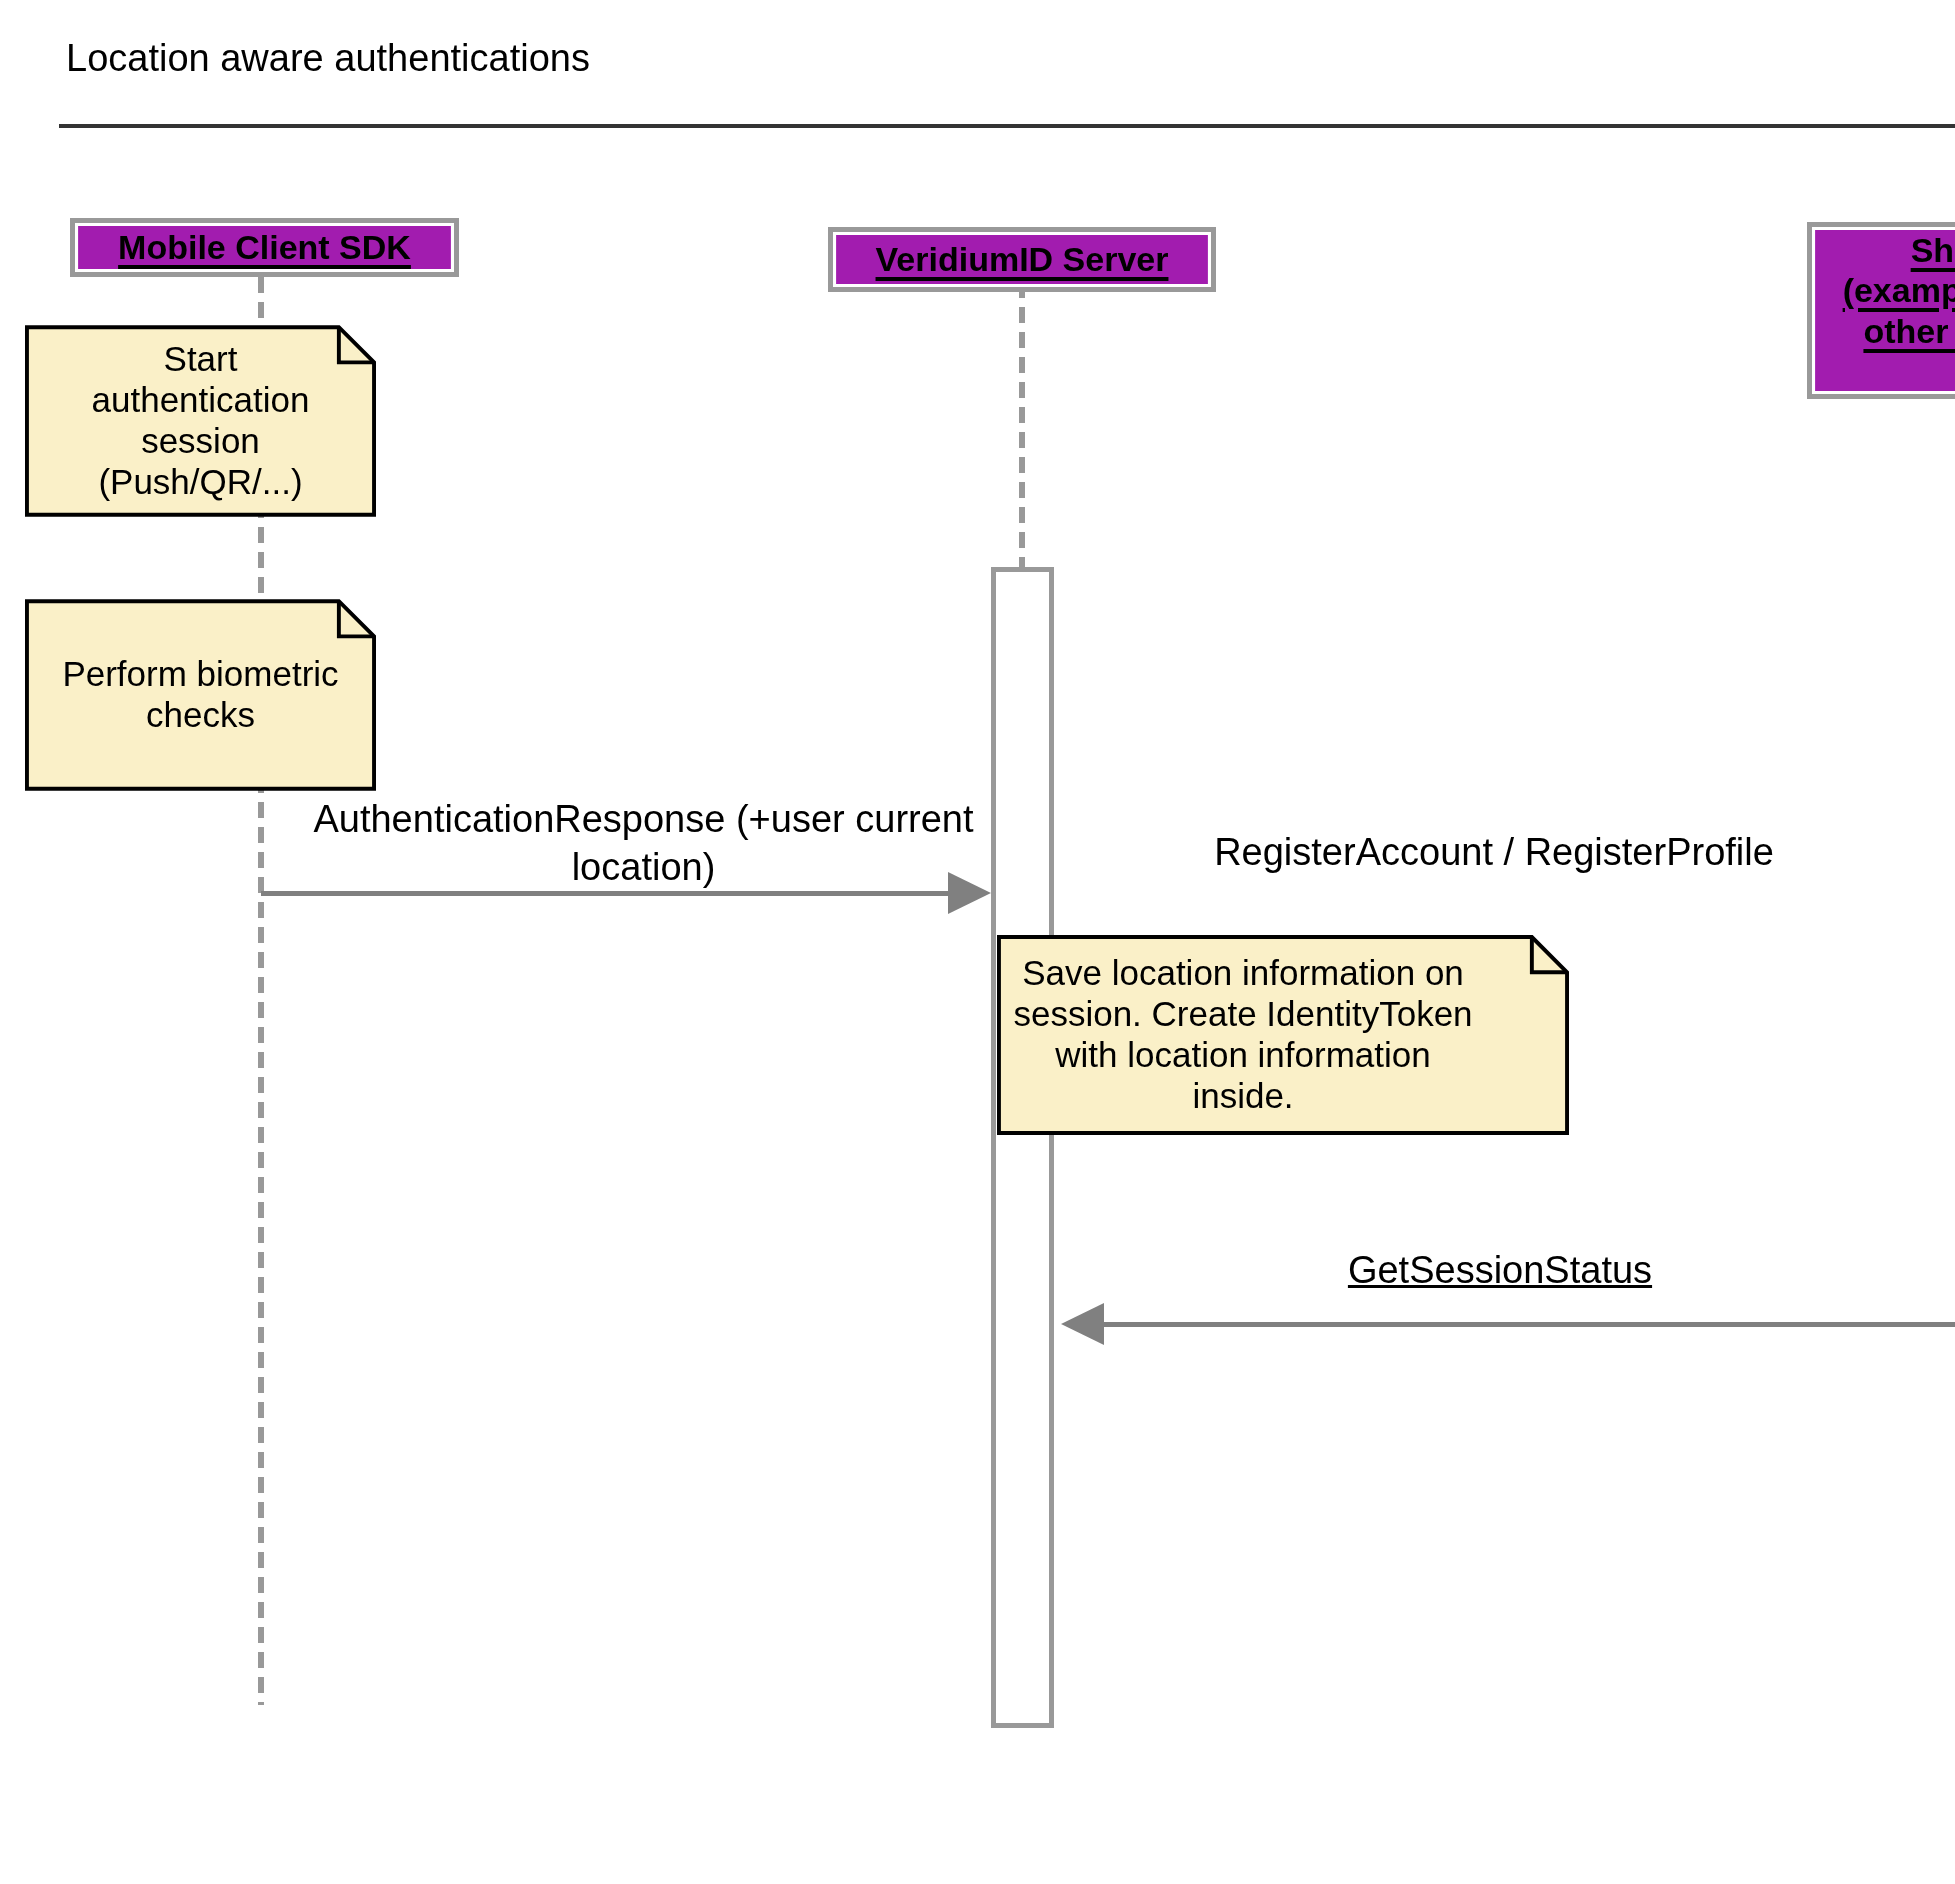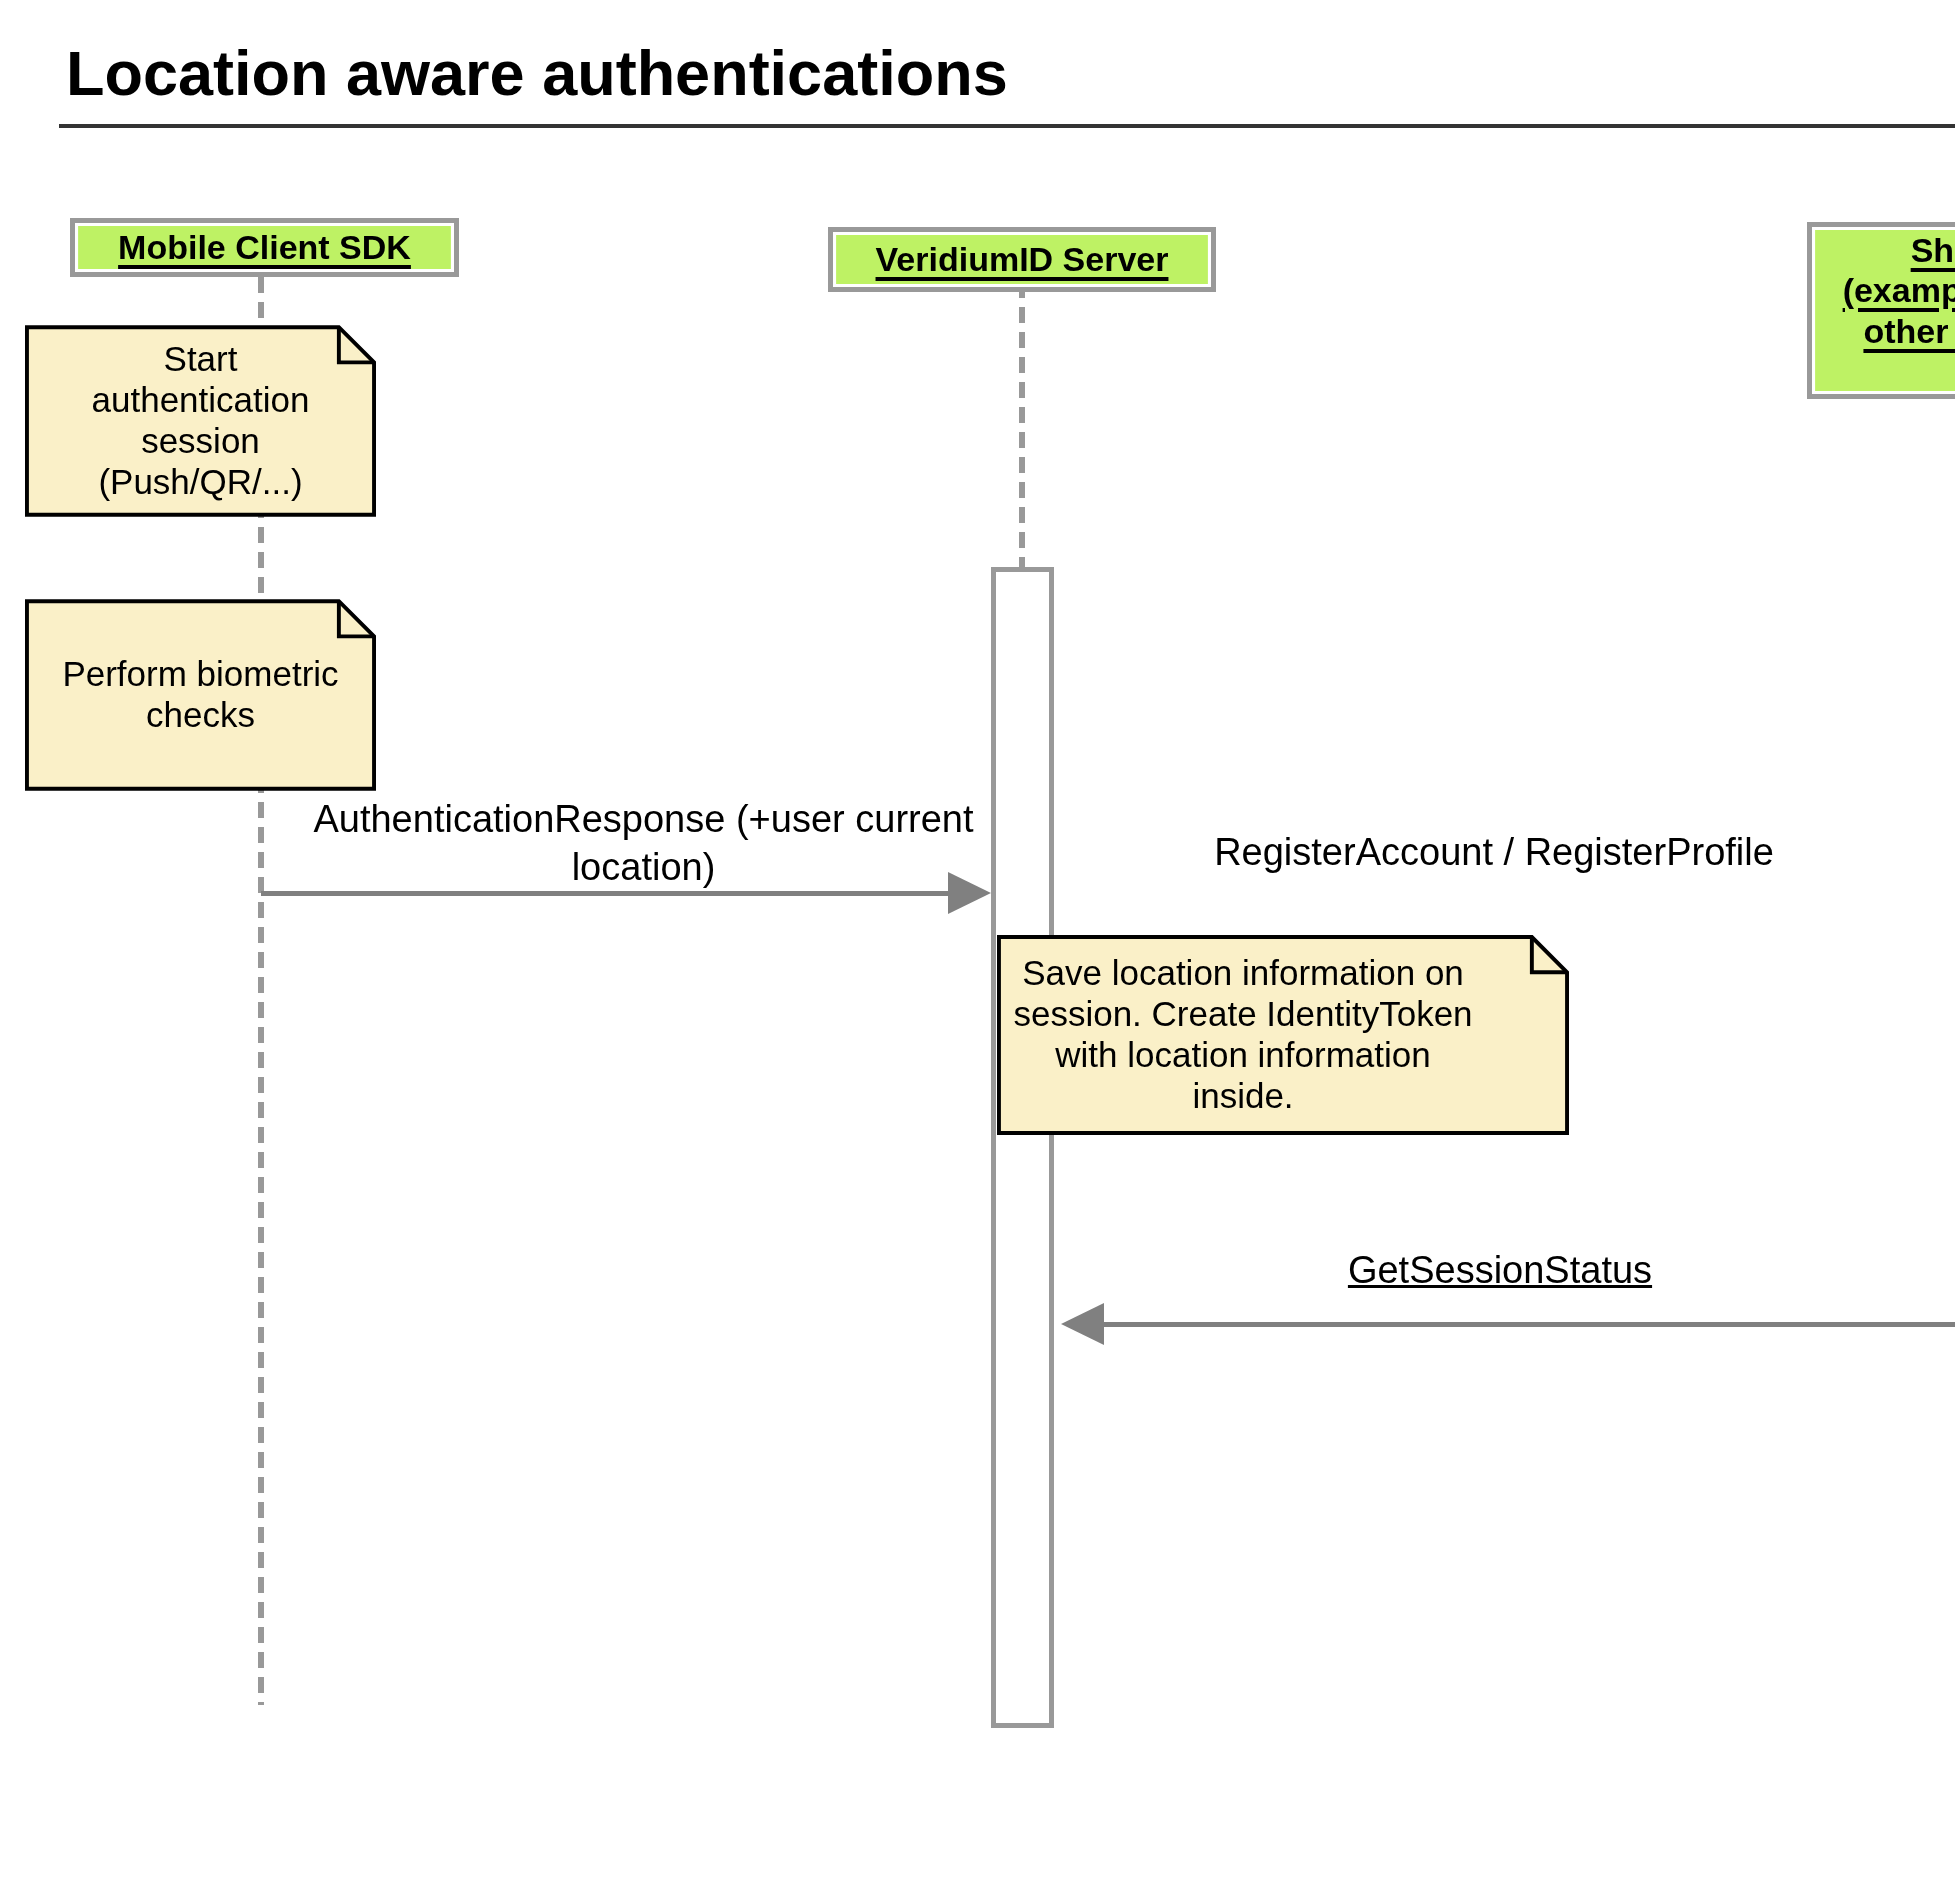--- a/index.html
+++ b/index.html
@@ -13,40 +13,39 @@
     width: 2573px;
     height: 1885px;
     background: #ffffff;
     overflow: hidden;
   }
   
   .diagram-title {
     position: absolute;
     left: 66px;
     top: 36px;
-    font-size: 63px;
+    font-size: 38px;
     line-height: 1.2;
     color: #000000;
     white-space: nowrap;
-    font-weight: bold;
   }
   .title-rule {
     position: absolute;
     left: 59px;
     top: 124px;
     width: 1987px;
     height: 3.9px;
     background: #333333;
   }
   
   .actor {
     position: absolute;
     box-sizing: border-box;
     border: 5.5px solid #999999;
-    background: #bef264;
+    background: #a21caf;
     box-shadow: inset 0 0 0 3.1px #ffffff;
     display: flex;
     align-items: center;
     justify-content: center;
     text-align: center;
     color: #000000;
     font-weight: bold;
     font-size: 34px;
     line-height: 1.18;
     text-decoration: underline;

